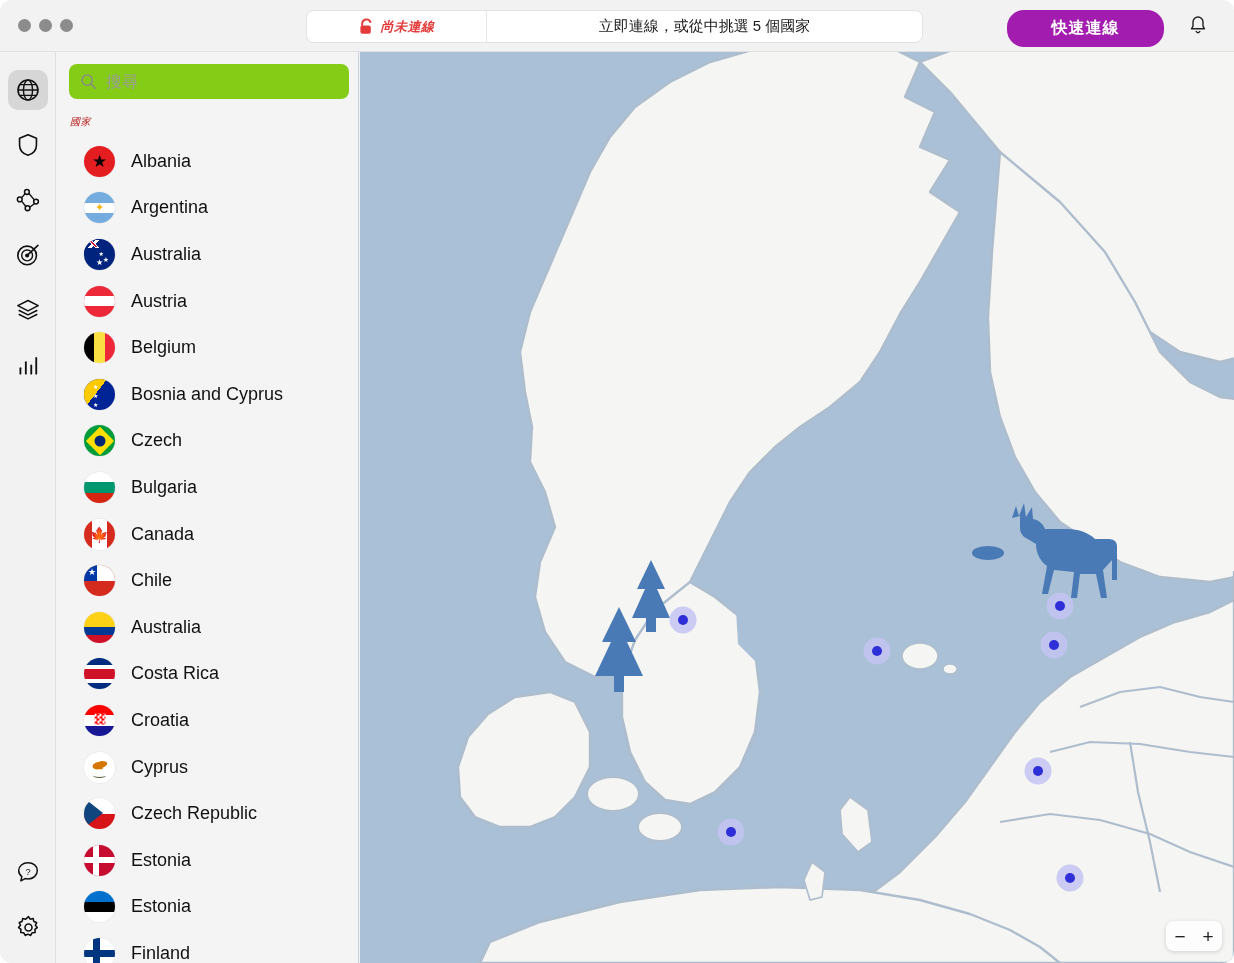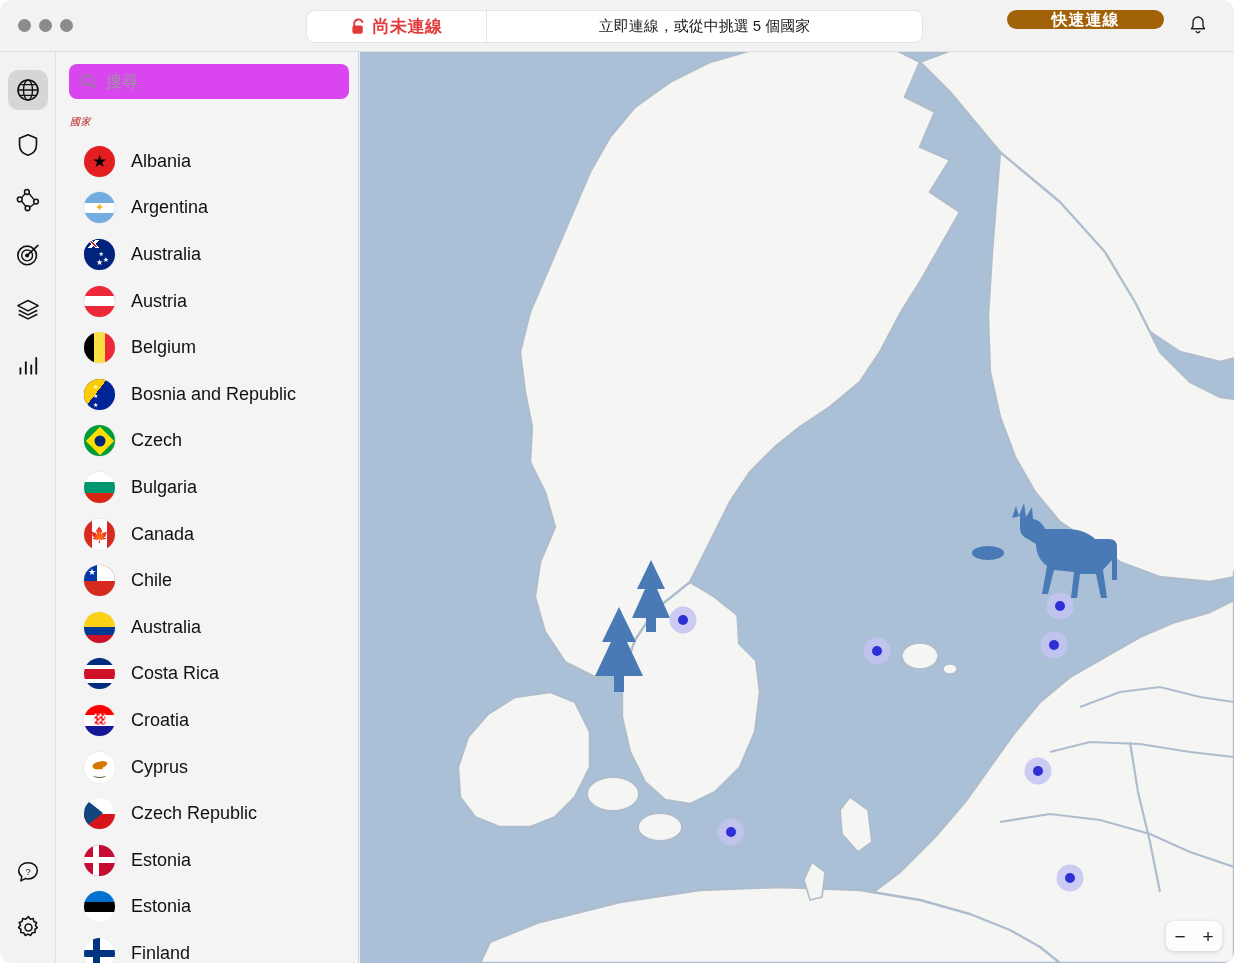--- a/index.html
+++ b/index.html
@@ -39,32 +39,33 @@
     border-radius: 8px;
     display: flex; align-items: center;
   }
   .status-left {
     width: 180px; height: 100%;
     display: flex; align-items: center; justify-content: center;
     gap: 7px;
     border-right: 1px solid #e6e6e6;
   }
   .status-text {
-    color: #e33b3b; font-size: 17px; font-weight: bold;
+    color: #e33b3b; font-size: 13px; font-weight: bold;
     letter-spacing: .5px;
+    font-style: italic;
   }
   .status-right {
     flex: 1; display: flex; align-items: center; justify-content: center;
     font-size: 15px; color: #1b1b1b;
   }
 
   .connect-btn {
     position: absolute; left: 1007px; top: 10px;
-    width: 157px; height: 19px;
-    background: #a16207;
+    width: 157px; height: 37px;
+    background: #a21caf;
     color: #fff;
     border: none; border-radius: 17px;
     font-size: 16px; font-weight: bold;
     font-family: "Liberation Sans", sans-serif;
     cursor: pointer;
     letter-spacing: 1px;
   }
   .bell {
     position: absolute; left: 1186px; top: 14px;
     width: 24px; height: 24px; cursor: pointer;
@@ -90,21 +91,21 @@
   .panel {
     position: absolute; left: 56px; top: 52px;
     width: 303px; height: 911px;
     background: #f4f4f4;
     border-right: 1px solid #c6d2de;
     overflow: hidden;
   }
   .searchbox {
     position: absolute; left: 13px; top: 12px;
     width: 280px; height: 35px;
-    background: #d946ef;
+    background: #84cc16;
     border: none; border-radius: 8px;
     display: flex; align-items: center;
     padding: 0 11px; gap: 9px;
     cursor: text;
   }
   .search-input {
     border: none; background: transparent; outline: none;
     font-size: 16px; color: #333;
     font-family: "Liberation Sans", sans-serif;
     width: 230px;
@@ -317,21 +318,21 @@
             </div>
           </div>
           <div class="cname">Belgium</div>
         </div>
         <div class="row">
           <div class="flag">
             <div style="position:absolute;inset:0;background:#002395"></div>
             <div style="position:absolute;inset:0;background:linear-gradient(128deg,#fecb00 0 42%,transparent 42%)"></div>
             <div style="position:absolute;inset:0;color:#fff;font-size:6px;line-height:9px;padding-left:9px;padding-top:4px">★<br>★<br>★</div>
           </div>
-          <div class="cname">Bosnia and Republic</div>
+          <div class="cname">Bosnia and Cyprus</div>
         </div>
         <div class="row">
           <div class="flag">
             <div style="position:absolute;inset:0;background:#009b3a"></div>
             <div style="position:absolute;left:50%;top:50%;transform:translate(-50%,-50%) rotate(45deg);width:20px;height:20px;background:#fedf00"></div>
             <div style="position:absolute;left:50%;top:50%;transform:translate(-50%,-50%);width:11px;height:11px;border-radius:50%;background:#002776"></div>
           </div>
           <div class="cname">Czech</div>
         </div>
         <div class="row">

